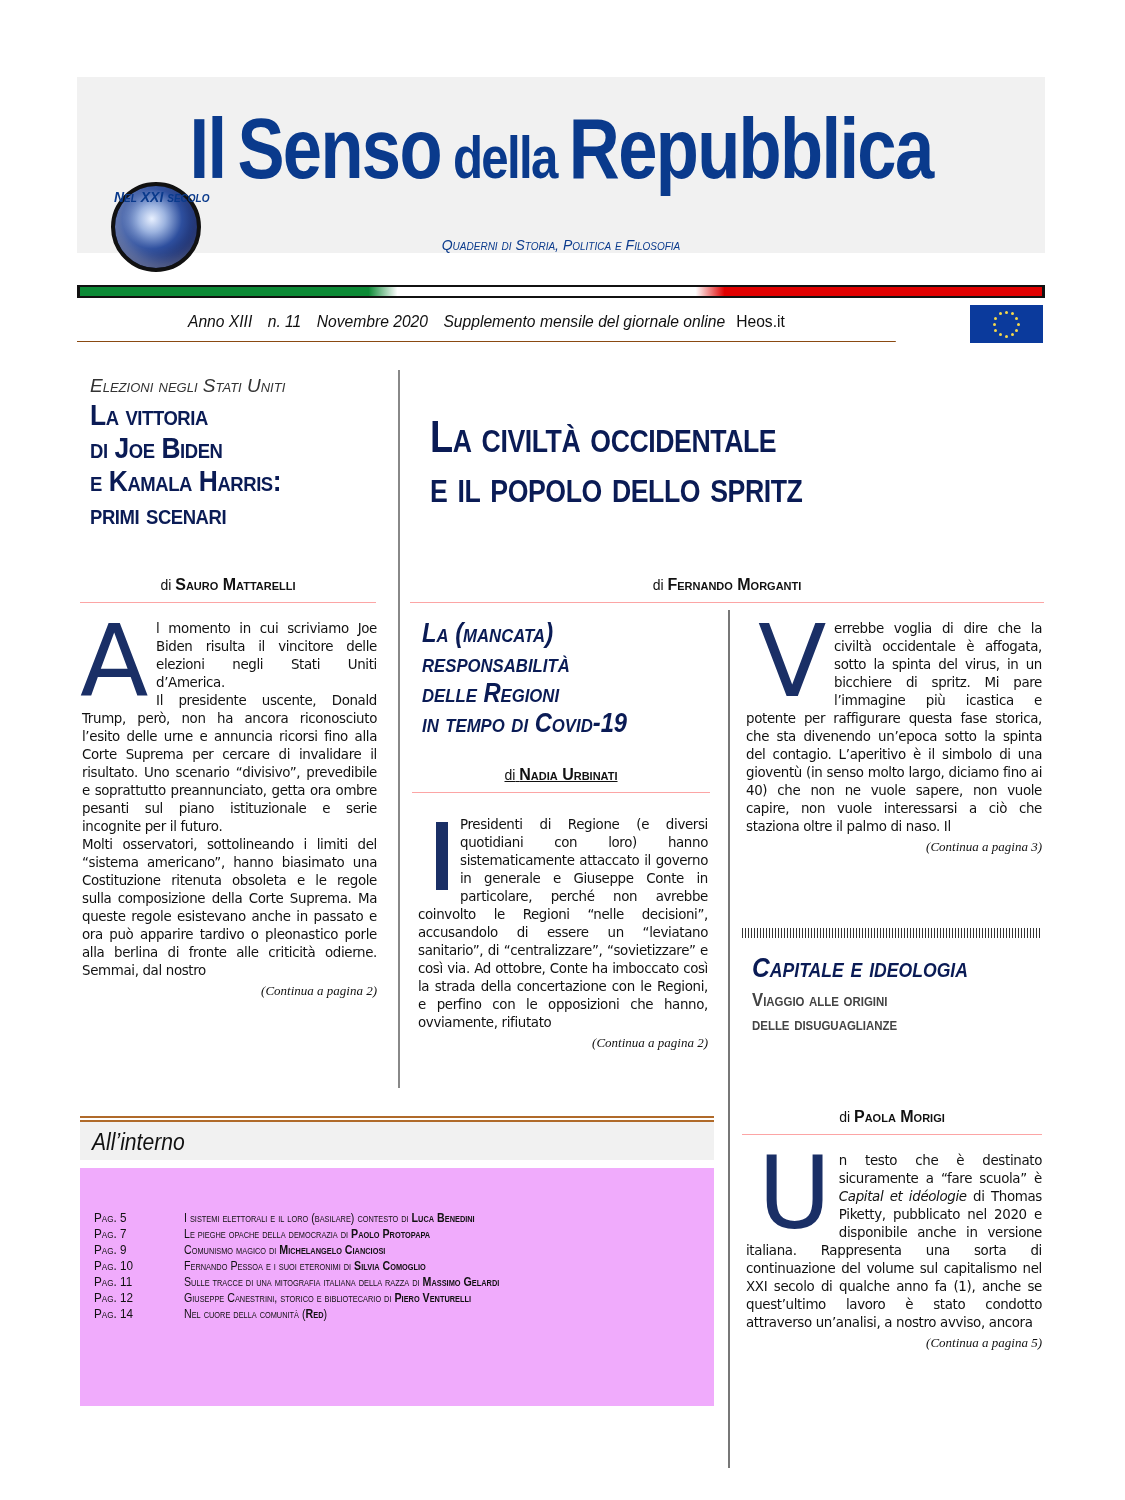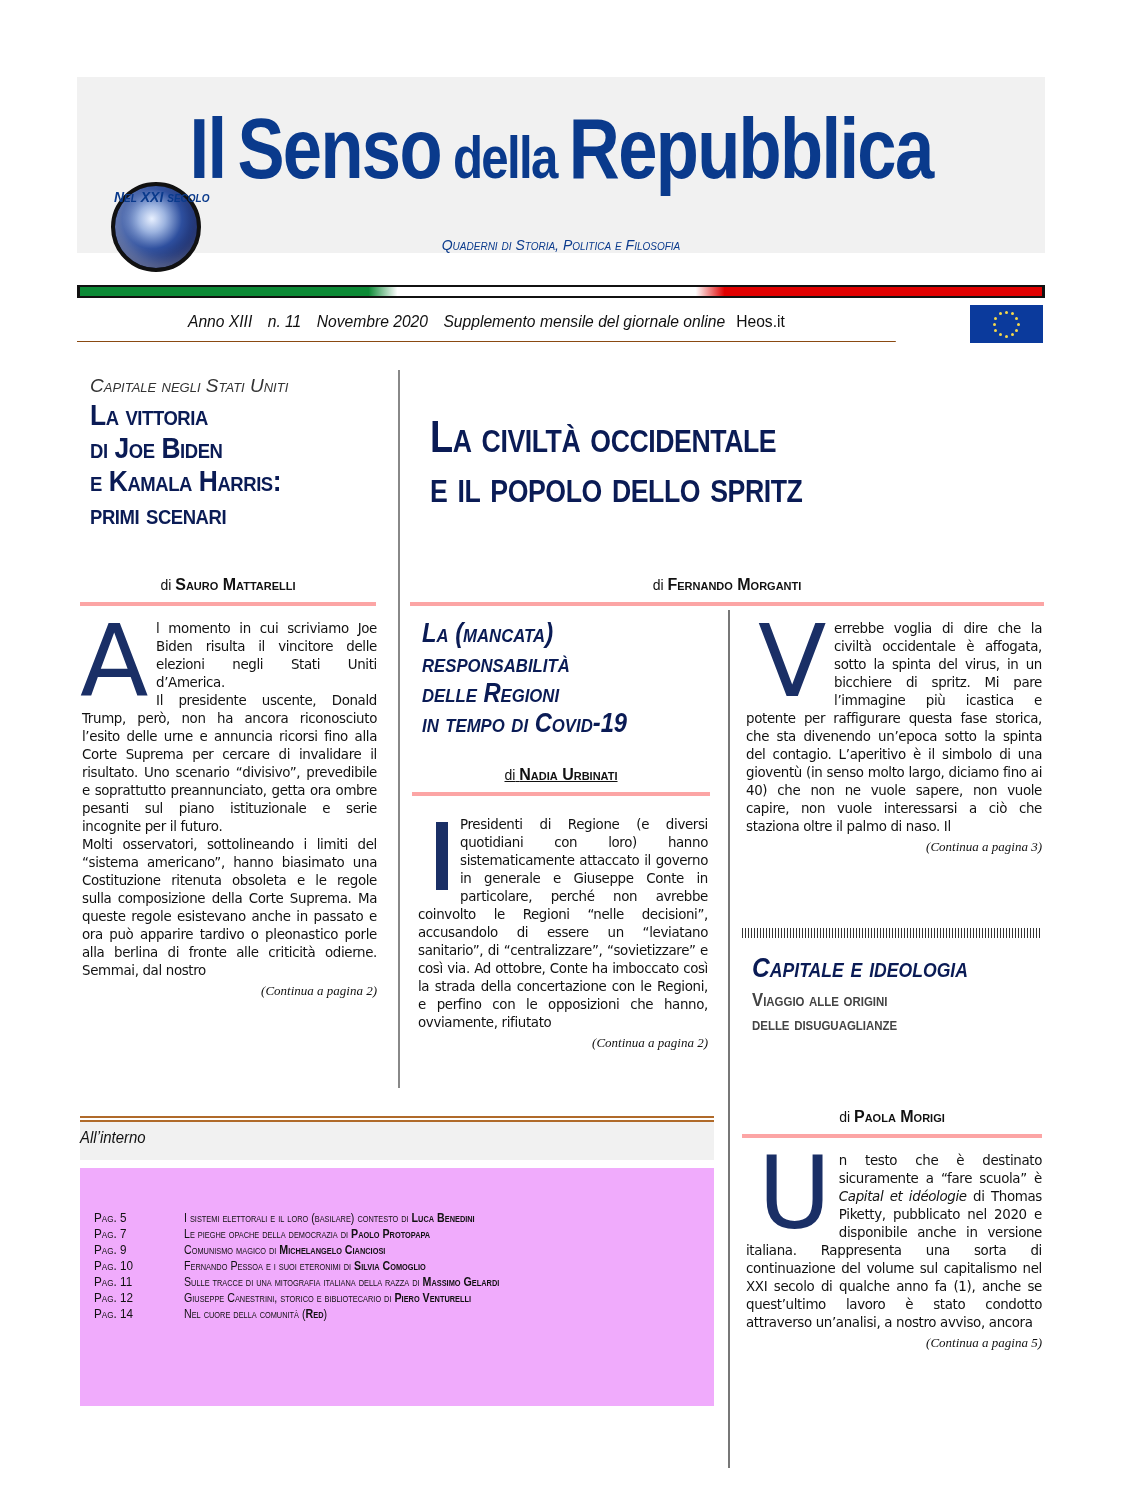--- a/index.html
+++ b/index.html
@@ -63,21 +63,21 @@
     font-variant: small-caps;
   }
   .left-headline {
     position: absolute; left: 90px; top: 398px; width: 300px;
     color: #0a1b55; font-size: 30px; line-height: 33px; font-weight: 700;
     font-variant: small-caps; letter-spacing: -0.5px;
     transform: scaleX(0.88); transform-origin: left;
   }
   .byline {
     position: absolute; text-align: center; font-size: 14px; color: #111;
-    padding-bottom: 8px; border-bottom: 4px solid #fca5a5;
+    padding-bottom: 8px; border-bottom: 1px solid #fca5a5;
   }
   .byline .author { font-weight: 700; font-variant: small-caps; font-size: 16px; }
 
   .body-text {
     position: absolute; font-family: "DejaVu Sans", sans-serif; font-size: 13.4px; line-height: 18px;
     color: #111; text-align: justify; letter-spacing: -0.35px;
   }
   .body-text p { margin: 0; }
   .dropcap {
     float: left; font-family: "DejaVu Sans", sans-serif; color: #1a2f66;
@@ -119,22 +119,22 @@
     transform: scaleX(0.88); transform-origin: left;
   }
 
   
   .interno-rule {
     position: absolute; left: 80px; top: 1116px; width: 634px; height: 6px;
     border-top: 2px solid #b06a2a; border-bottom: 2px solid #b06a2a;
   }
   .interno-head {
     position: absolute; left: 80px; top: 1122px; width: 634px; height: 38px;
-    background: #f1f1f1; padding: 6px 0;
-    font-style: italic; font-size: 17px; color: #111;
+    background: #f1f1f1; padding: 6px 12px;
+    font-style: italic; font-size: 24px; color: #111;
     transform-origin: left;
   }
   .interno-head span { display: inline-block; transform: scaleX(0.88); transform-origin: left; }
   .interno-box {
     position: absolute; left: 80px; top: 1168px; width: 634px; height: 238px;
     background: #f0abfc;
   }
   .toc-list { position: absolute; left: 14px; top: 42px; list-style: none; }
   .toc-item { display: flex; height: 16px; font-size: 13px; color: #111; line-height: 16px; }
   .toc-page { width: 90px; font-variant: small-caps; transform: scaleX(0.9); transform-origin: left; }
@@ -174,21 +174,21 @@
     <span class="star" style="left: 24.1077px; top: 11.5px;"></span>
     <span class="star" style="left: 28.5px; top: 7.1077px;"></span>
     <span class="star" style="left: 34.5px; top: 5.5px;"></span>
     <span class="star" style="left: 40.5px; top: 7.1077px;"></span>
     <span class="star" style="left: 44.8923px; top: 11.5px;"></span>
   </div>
 
 <div class="vline" style="left:398px; top:370px; height:718px;"></div>
 <div class="vline" style="left:728px; top:610px; height:858px; background:#777;"></div>
 
-<div class="kicker">Capitale negli Stati Uniti</div>
+<div class="kicker">Elezioni negli Stati Uniti</div>
 <div class="left-headline">
   <div>La vittoria</div>
   <div>di Joe Biden</div>
   <div>e Kamala Harris:</div>
   <div>primi scenari</div>
 </div>
 <div class="byline" style="left:80px; top:576px; width:296px;">
   <span>di</span>
   <span class="author">Sauro Mattarelli</span>
 </div>

